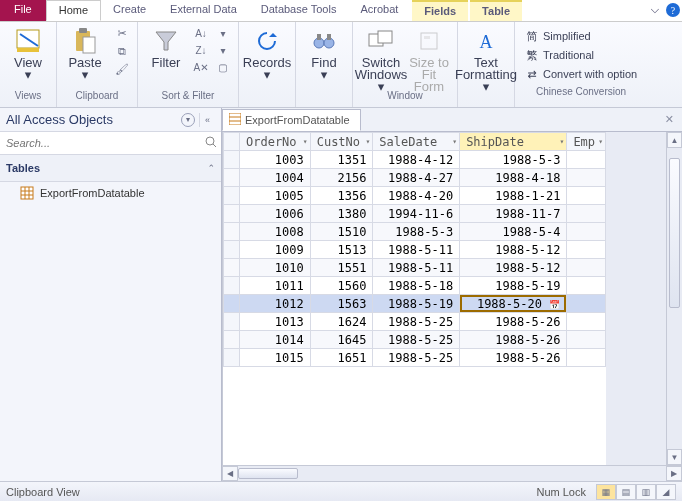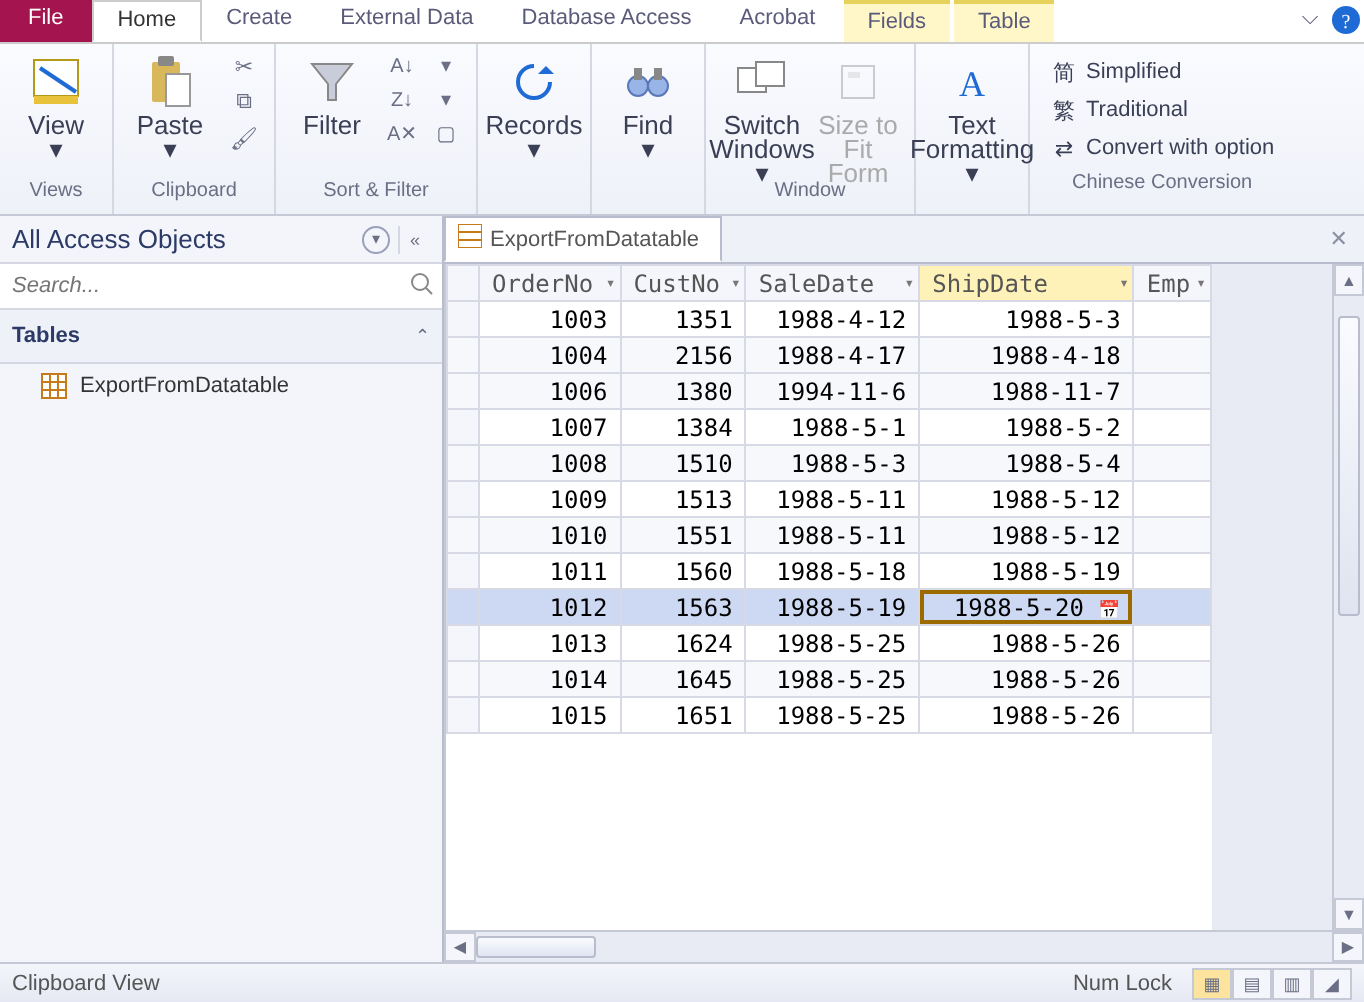--- a/index.html
+++ b/index.html
@@ -2,21 +2,21 @@
 <html><head>
 <meta charset="utf-8">
 <style>
   * { box-sizing: border-box; margin: 0; padding: 0; }
   body { font-family: "Segoe UI", Tahoma, sans-serif; font-size: 11px; background: #fff; width: 682px; height: 501px; overflow: hidden; position: relative; }
   
   .menubar { height: 22px; background: #fff; display: flex; align-items: stretch; border-bottom: 1px solid #ccc; position: relative; }
   .menubar .tab { padding: 3px 12px 0 12px; color: #5a5a7a; cursor: default; }
   .menubar .tab.file { background: #a4144e; color: #fff; font-weight: normal; padding: 3px 14px 16px 14px; }
   .menubar .tab.active { background: #fff; border: 1px solid #ccc; border-bottom: 1px solid #fff; position: relative; top: 0; z-index: 2; color: #333; }
-  .menubar .tab.ctx { background: #fff7c7; border-top: 2px solid #e6d25a; margin-left: 2px; }
+  .menubar .tab.ctx { background: #fff7c7; border-top: 2px solid #e6d25a; margin-left: 2px; font-weight: bold; }
   .menubar .spacer { flex: 1; }
   .menubar .chev, .menubar .help { width: 18px; text-align: center; color: #5a5a7a; padding-top: 3px; }
   .menubar .help svg circle { fill: #1e6bd6; }
   
   .ribbon { height: 86px; background: linear-gradient(#fafbff,#eef1f8); border-bottom: 1px solid #c5c9d6; display: flex; overflow: hidden; }
   .group { border-right: 1px solid #d5d8e3; padding: 3px 6px 1px 6px; display: flex; flex-direction: column; align-items: center; }
   .group-body { display: flex; gap: 4px; height: 64px; align-items: flex-start; }
   .group-label { font-size: 10px; color: #6a6f85; padding-top: 1px; }
   .rbtn { display: flex; flex-direction: column; align-items: center; width: 44px; color: #3a3f55; text-align: center; }
   .rbtn .ico { width: 28px; height: 28px; margin: 2px 0; display:flex;align-items:center;justify-content:center;}
@@ -76,21 +76,21 @@
   .statusbar .spc{flex:1;}
   .statusbar .viewbtns{display:flex;gap:0;margin-left:10px;}
   .statusbar .viewbtns div{width:20px;height:16px;border:1px solid #c5c9d6;background:#f4f6fb;display:flex;align-items:center;justify-content:center;font-size:9px;color:#6a6f85;}
   .statusbar .viewbtns div.on{background:#fde49e;}
 </style>
 </head>
 <body>
 
 <div class="menubar">
   <div class="tab file">File</div>
-  <div id="menutabs" style="display: contents;"><div class="tab active">Home</div><div class="tab">Create</div><div class="tab">External Data</div><div class="tab">Database Access</div><div class="tab">Acrobat</div></div>
+  <div id="menutabs" style="display: contents;"><div class="tab active">Home</div><div class="tab">Create</div><div class="tab">External Data</div><div class="tab">Database Tools</div><div class="tab">Acrobat</div></div>
   <div id="ctxtabs" style="display: contents;"><div class="tab ctx">Fields</div><div class="tab ctx">Table</div></div>
   <div class="spacer"></div>
   <div class="chev">⌵</div>
   <div class="help">
     <svg width="14" height="14">
         <circle cx="7" cy="7" r="7"></circle>
         <text x="7" y="11" text-anchor="middle" fill="#fff" font-size="10" font-family="Segoe UI">?</text>
       </svg>
   </div>
 </div>
@@ -312,38 +312,38 @@
                 <td class="num">1003</td>
                 <td class="num">1351</td>
                 <td class="num">1988-4-12</td>
                 <td class="num">1988-5-3</td>
                 <td></td>
               </tr>
               <tr class="alt">
                 <td class="rowsel"></td>
                 <td class="num">1004</td>
                 <td class="num">2156</td>
-                <td class="num">1988-4-17</td>
+                <td class="num">1988-4-27</td>
                 <td class="num">1988-4-18</td>
+                <td></td>
+              </tr>
+              <tr class="">
+                <td class="rowsel"></td>
+                <td class="num">1005</td>
+                <td class="num">1356</td>
+                <td class="num">1988-4-20</td>
+                <td class="num">1988-1-21</td>
                 <td></td>
               </tr>
               <tr class="alt">
                 <td class="rowsel"></td>
                 <td class="num">1006</td>
                 <td class="num">1380</td>
                 <td class="num">1994-11-6</td>
                 <td class="num">1988-11-7</td>
-                <td></td>
-              </tr>
-              <tr class="">
-                <td class="rowsel"></td>
-                <td class="num">1007</td>
-                <td class="num">1384</td>
-                <td class="num">1988-5-1</td>
-                <td class="num">1988-5-2</td>
                 <td></td>
               </tr>
               <tr class="alt">
                 <td class="rowsel"></td>
                 <td class="num">1008</td>
                 <td class="num">1510</td>
                 <td class="num">1988-5-3</td>
                 <td class="num">1988-5-4</td>
                 <td></td>
               </tr>

